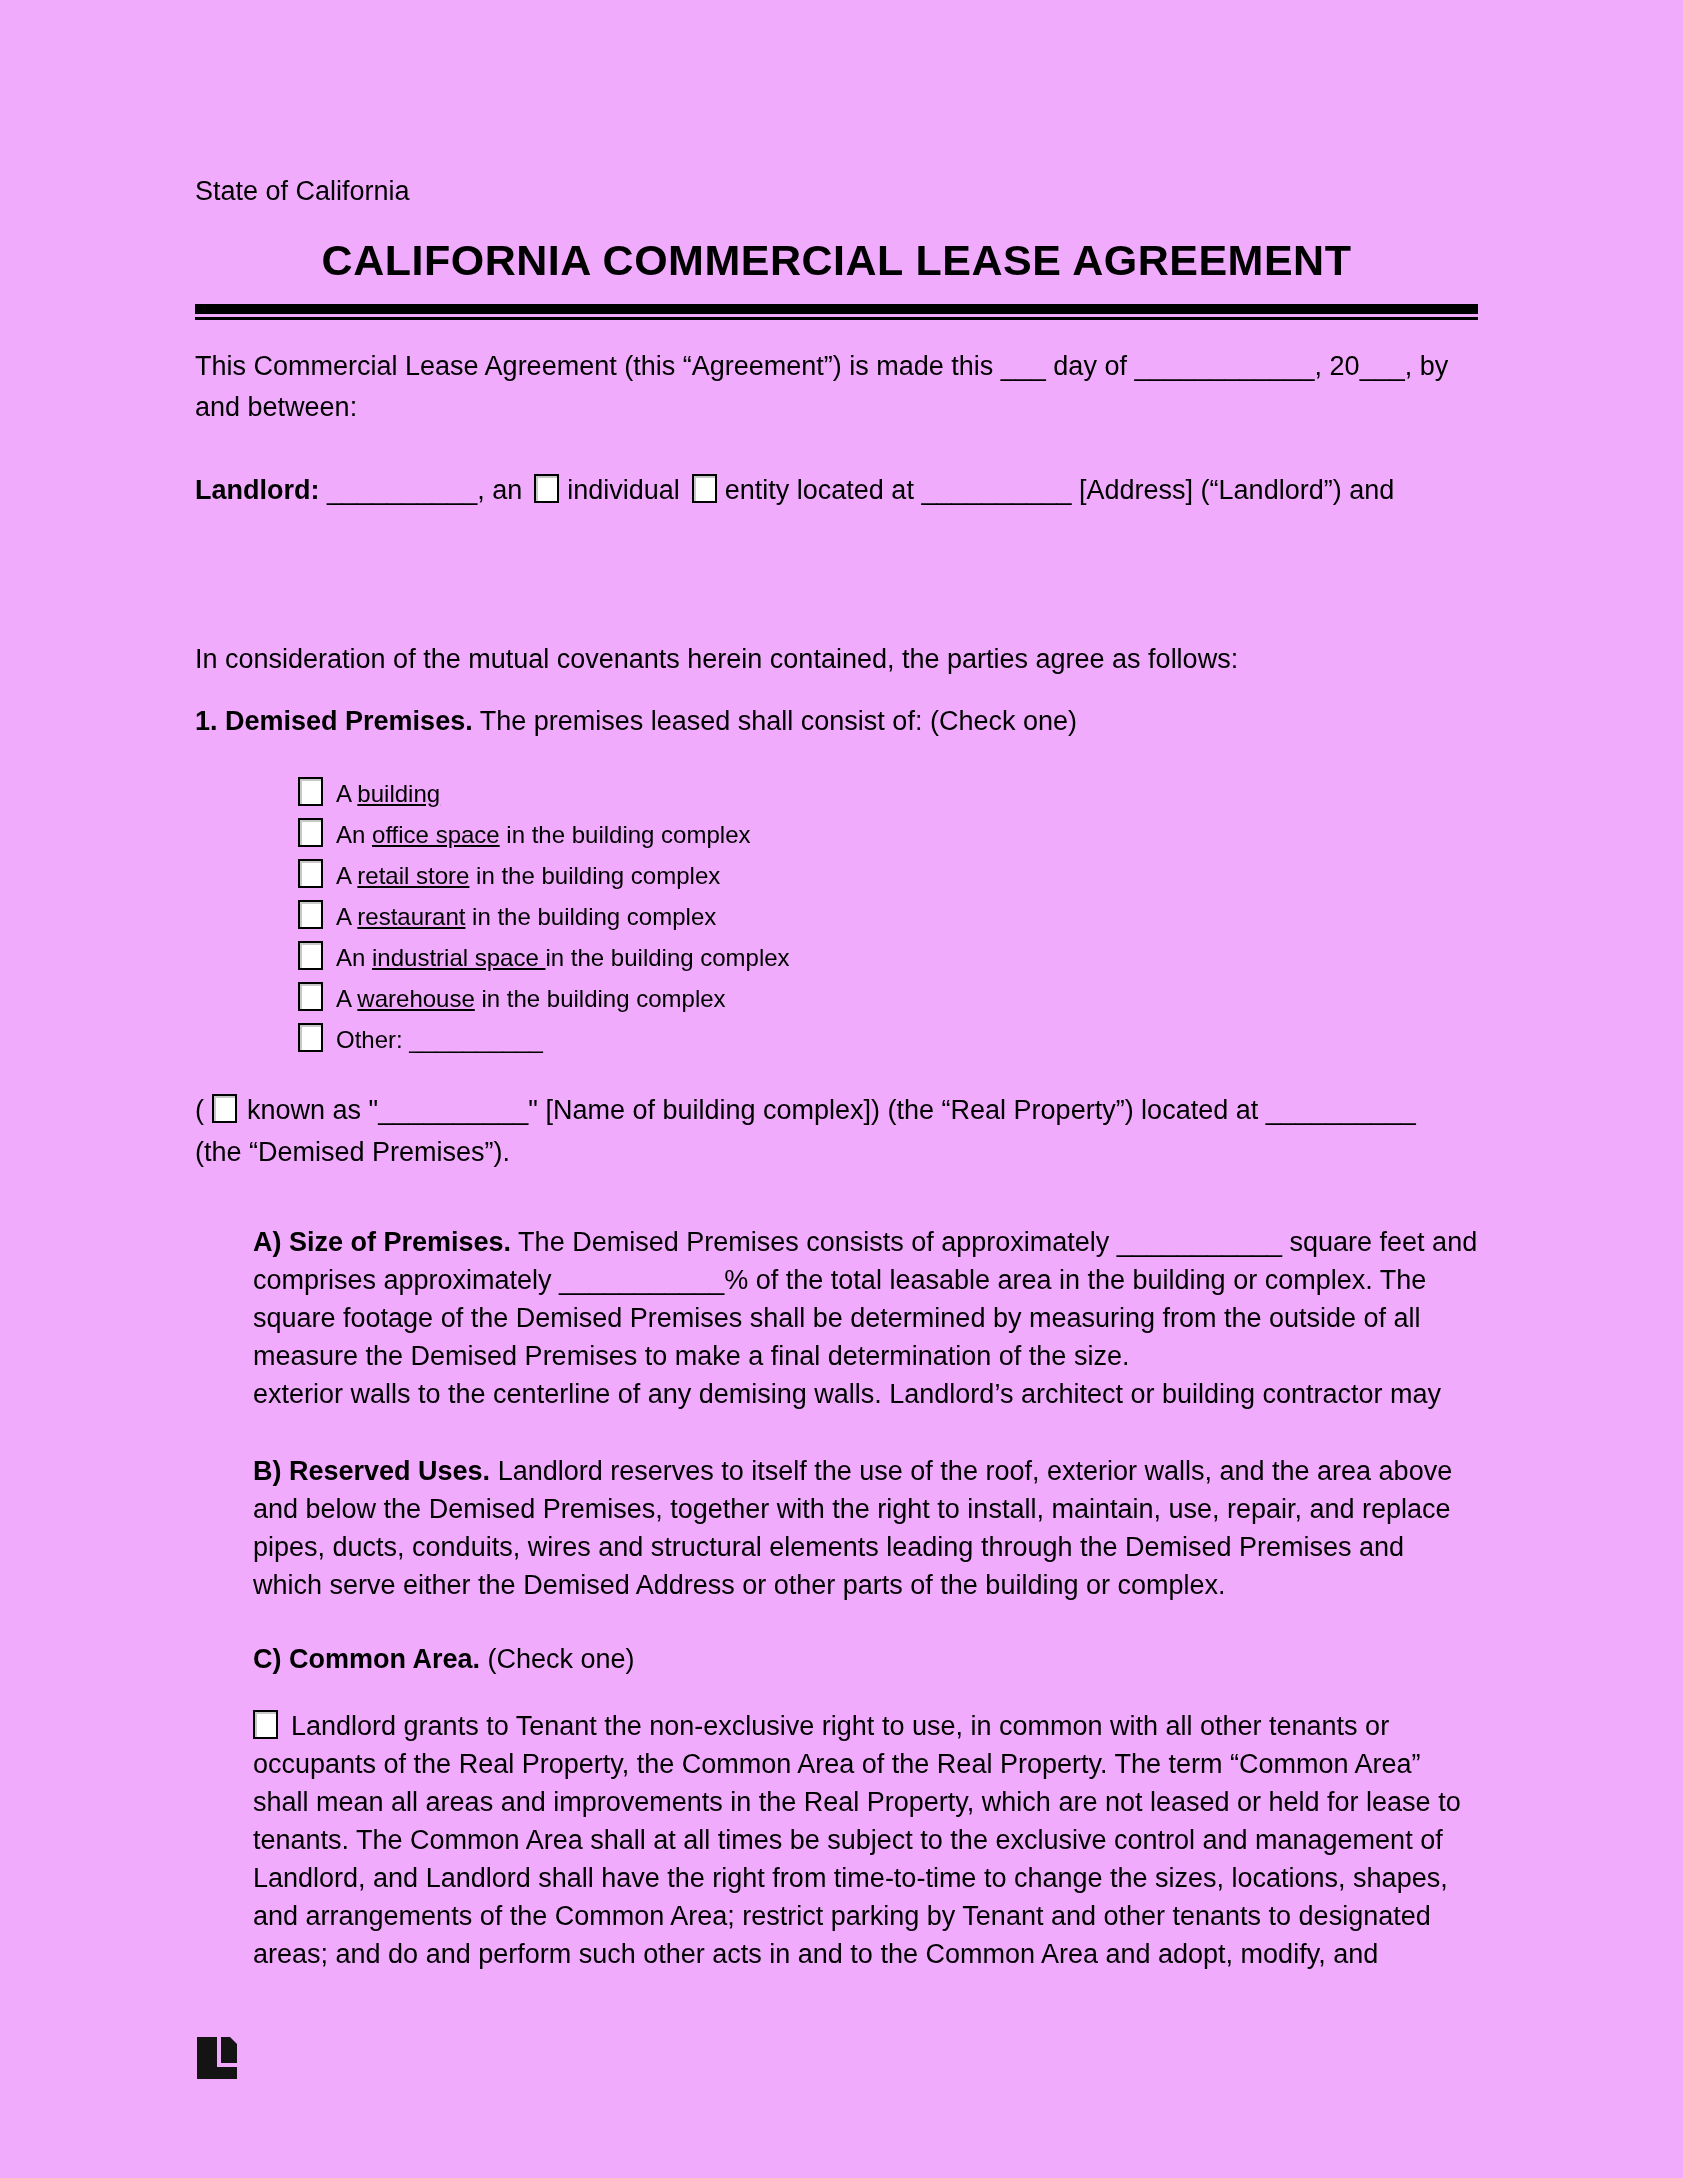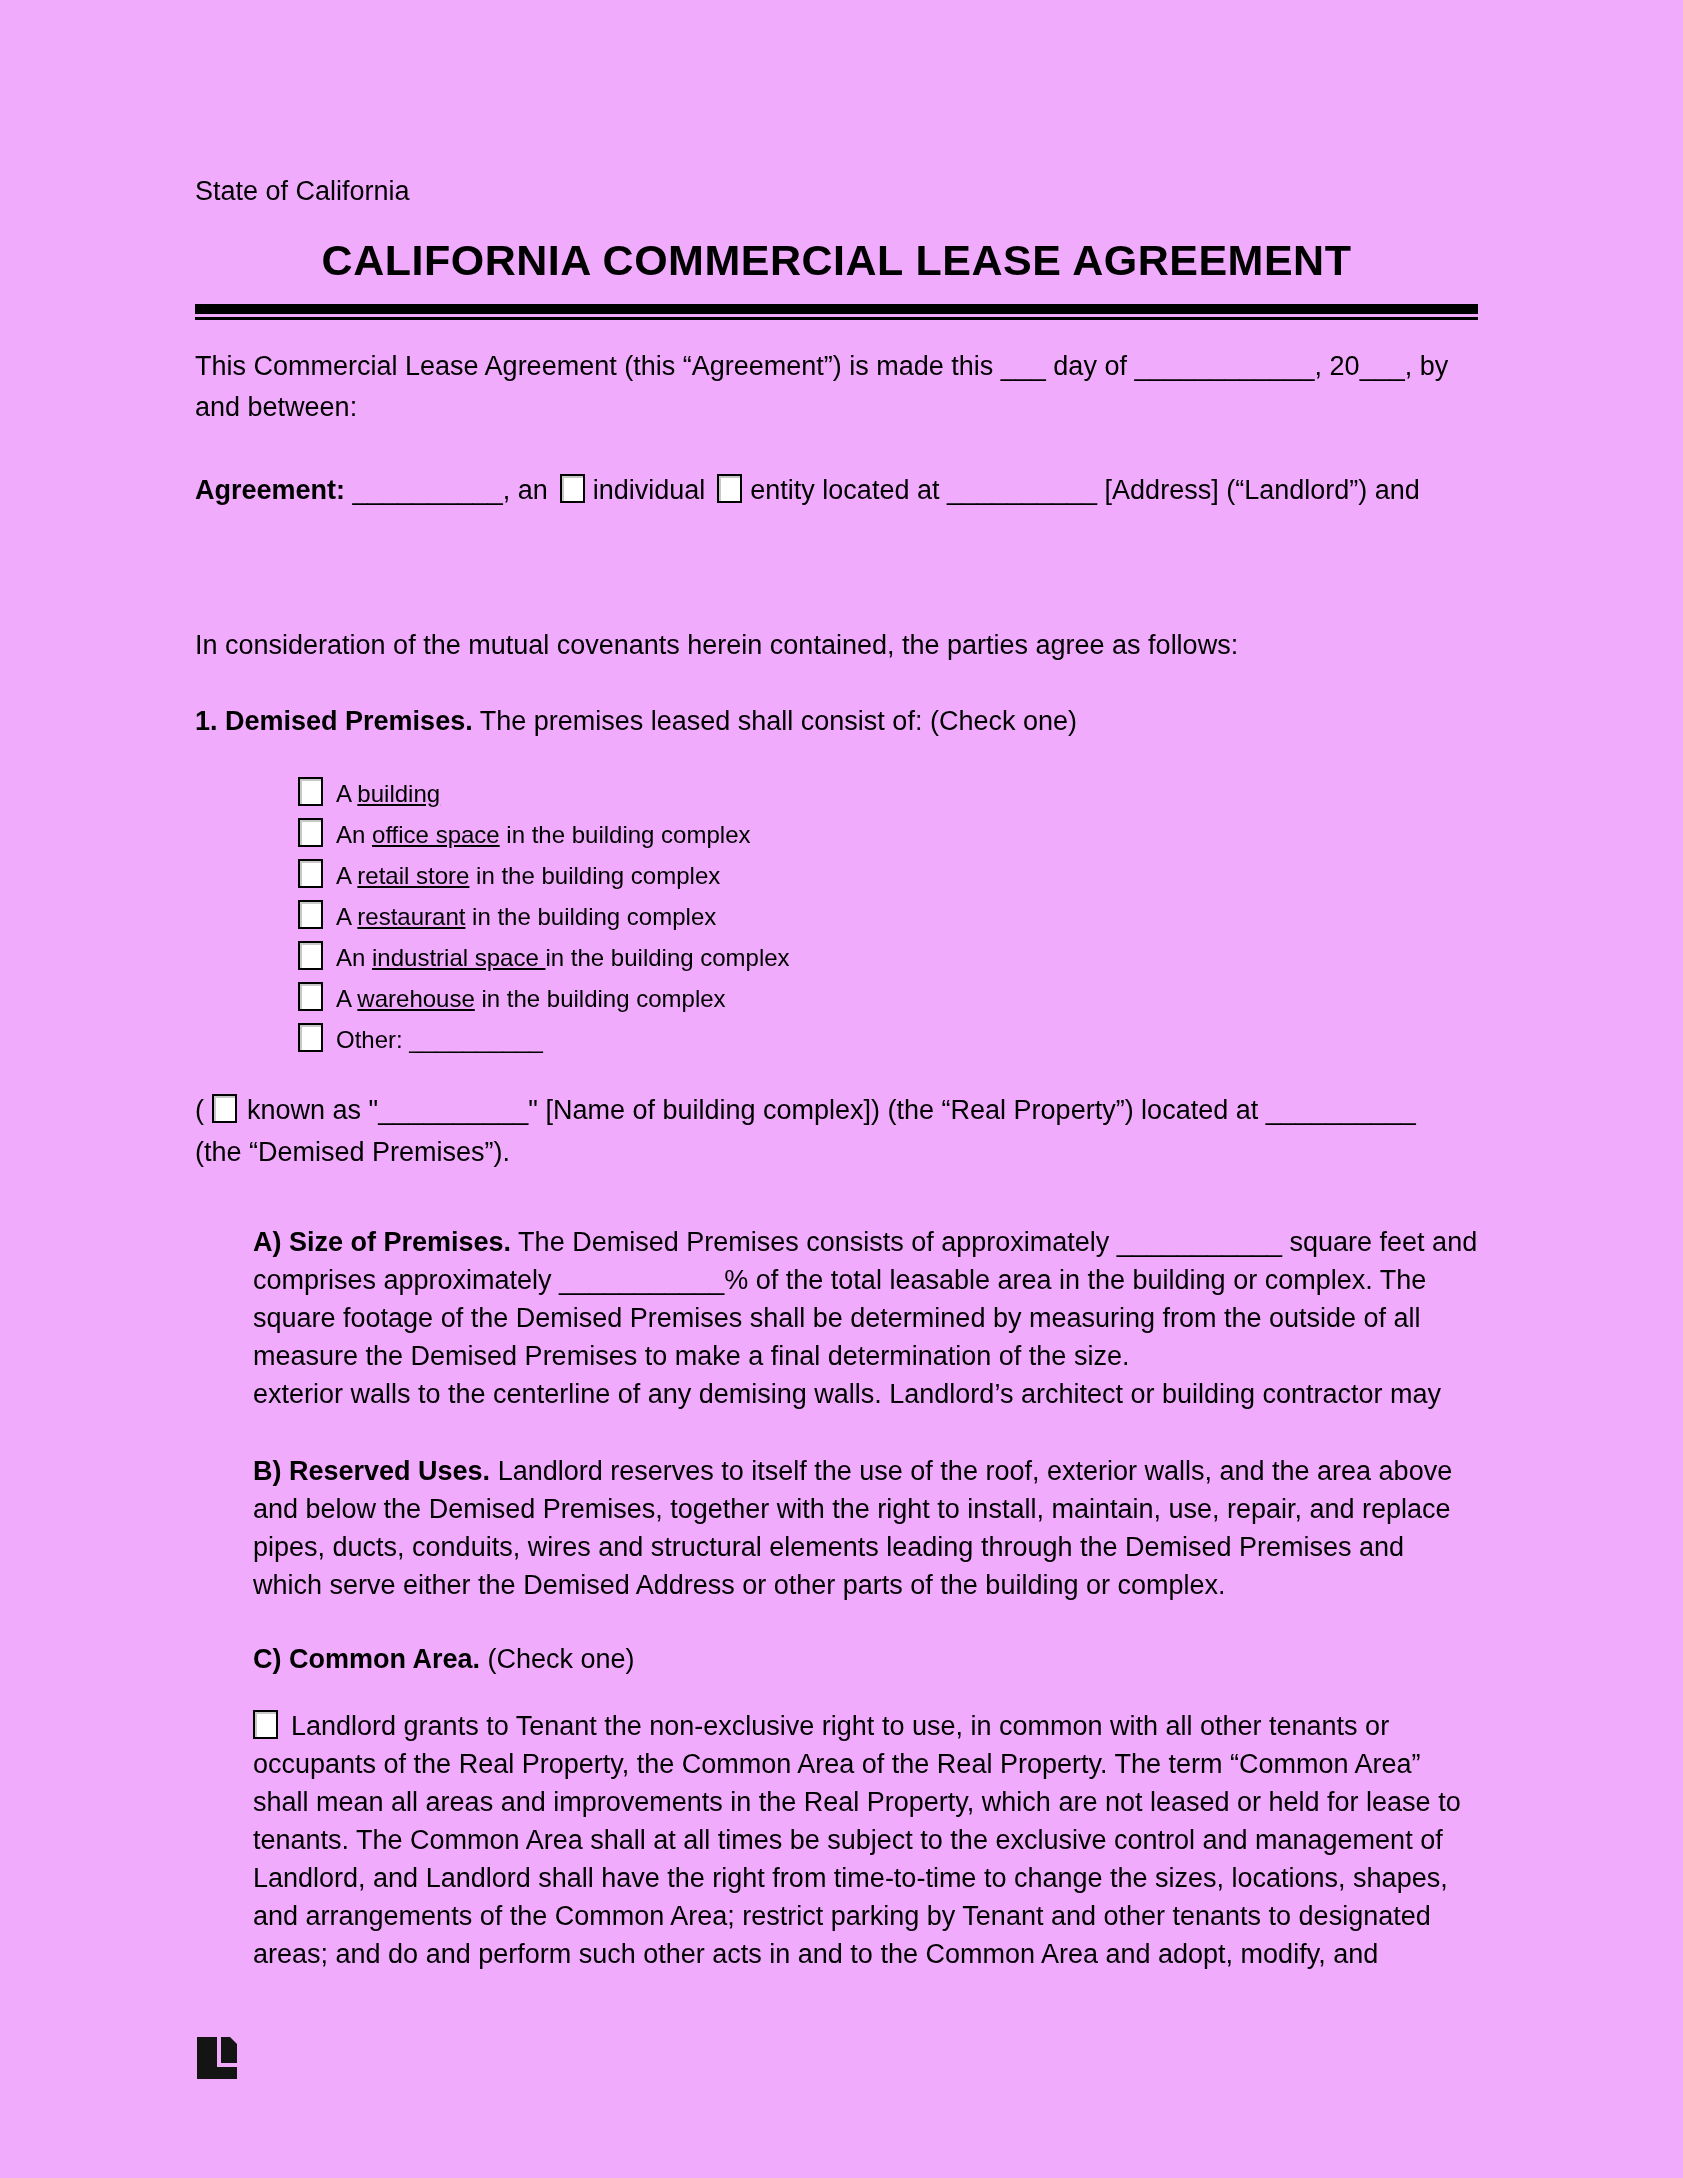--- a/index.html
+++ b/index.html
@@ -61,25 +61,25 @@
     <div class="bar-thick"></div>
     <div class="bar-thin"></div>
   </div>
 
   <div class="abs body-text lh41" style="top:346px;">
     <div class="line">This Commercial Lease Agreement (this “Agreement”) is made this ___ day of ____________, 20___, by</div>
     <div class="line">and between:</div>
   </div>
 
   <div class="abs body-text line" style="top:471px;">
-    <span class="b">Agreement:</span><span> __________, an</span><span class="cb cb-mid"></span><span>individual</span><span class="cb cb-mid"></span><span>entity located at __________ [Address] (“Landlord”) and</span>
+    <span class="b">Landlord:</span><span> __________, an</span><span class="cb cb-mid"></span><span>individual</span><span class="cb cb-mid"></span><span>entity located at __________ [Address] (“Landlord”) and</span>
   </div>
 
 
-  <div class="abs body-text line" style="top:626px;">In consideration of the mutual covenants herein contained, the parties agree as follows:</div>
+  <div class="abs body-text line" style="top:640px;">In consideration of the mutual covenants herein contained, the parties agree as follows:</div>
 
   <div class="abs body-text line" style="top:702px;">
     <span class="b">1. Demised Premises.</span><span> The premises leased shall consist of: (Check one)</span>
   </div>
 
   <div class="abs options-list" style="left:298px; top:773px; width:1089px;">
     <div class="line">
       <span class="cb cb-lead"></span><span>A </span><span class="u">building</span><span></span>
     </div>
     <div class="line">

